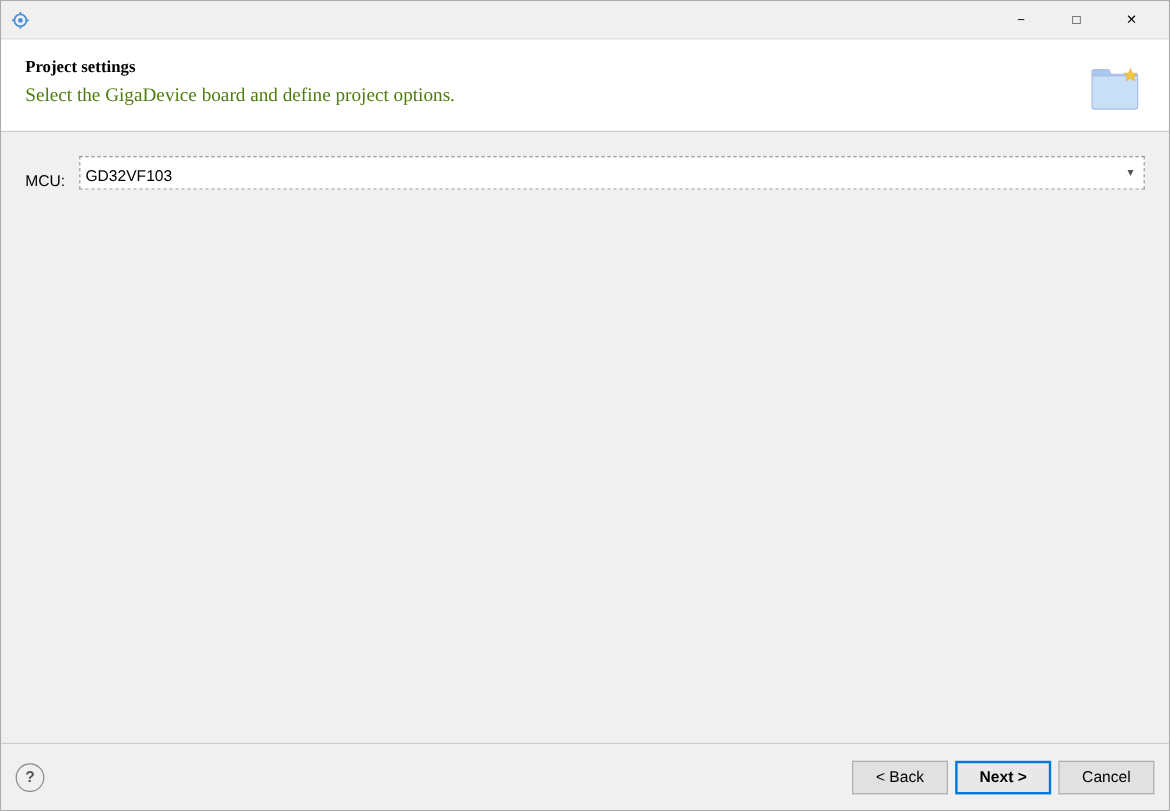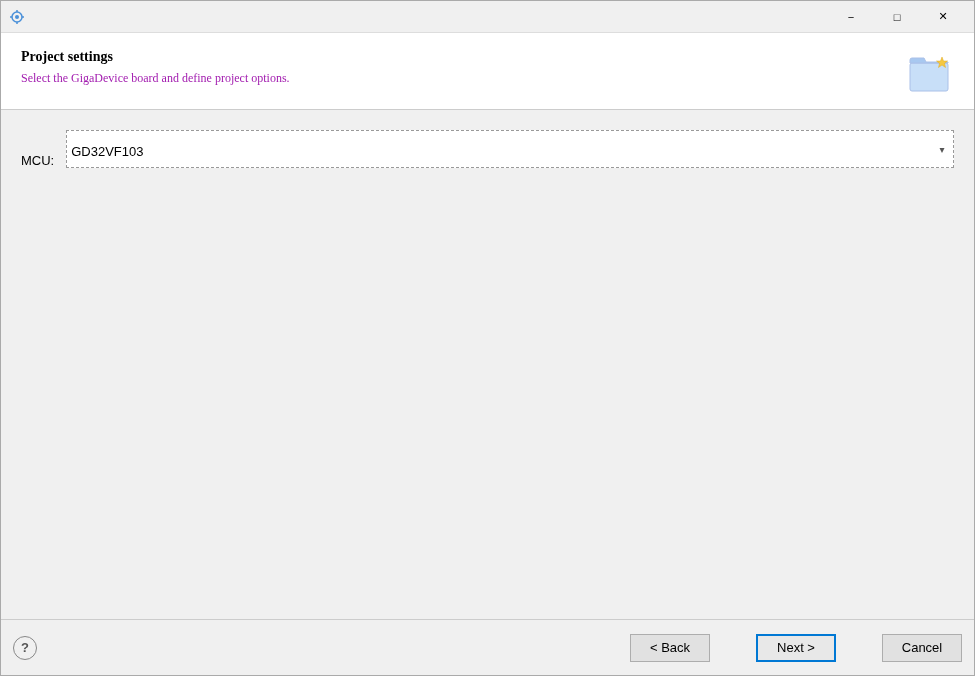--- a/index.html
+++ b/index.html
@@ -78,22 +78,22 @@
       font-family: Liberation Serif, serif;
     }
 
     .header-title {
       font-weight: bold;
       font-size: 14px;
       margin-bottom: 6px;
     }
 
     .header-subtitle {
-      font-size: 12px;
-      color: #a21caf;
+      font-size: 16px;
+      color: #4d7c0f;
     }
 
     
     .main-content {
       flex: 1;
       background: #f0f0f0;
       padding: 20px 20px;
       overflow: hidden;
     }
 
@@ -109,21 +109,21 @@
       white-space: nowrap;
     }
 
     .mcu-select-wrapper {
       flex: 1;
       position: relative;
     }
 
     .mcu-select-wrapper select {
       width: 100%;
-      height: 38px;
+      height: 28px;
       border: 1px dashed #999;
       background: #fff;
       font-size: 13px;
       padding: 4px 24px 0 4px;
       appearance: none;
       -webkit-appearance: none;
       cursor: pointer;
     }
 
     .mcu-dropdown-arrow {
@@ -183,26 +183,26 @@
       height: 28px;
       min-width: 80px;
       padding: 0 12px;
       border: 1px solid #adadad;
       background: #e1e1e1;
       cursor: pointer;
       font-size: 13px;
       display: flex;
       align-items: center;
       justify-content: center;
-      margin-left: 40px;
     }
 
     .nav-btn.next {
       border: 2px solid #0078d4;
       background: #e8e8e8;
+      font-weight: bold;
     }
 
     
     .folder-icon-container {
       width: 48px;
       height: 48px;
     }
   </style>
 </head>
 <body>

